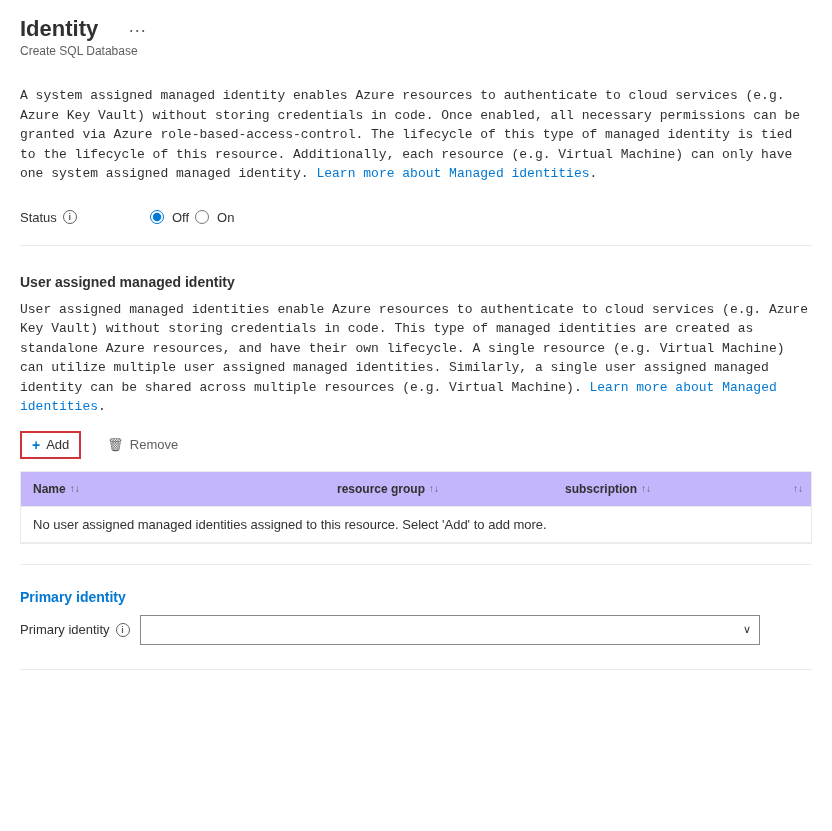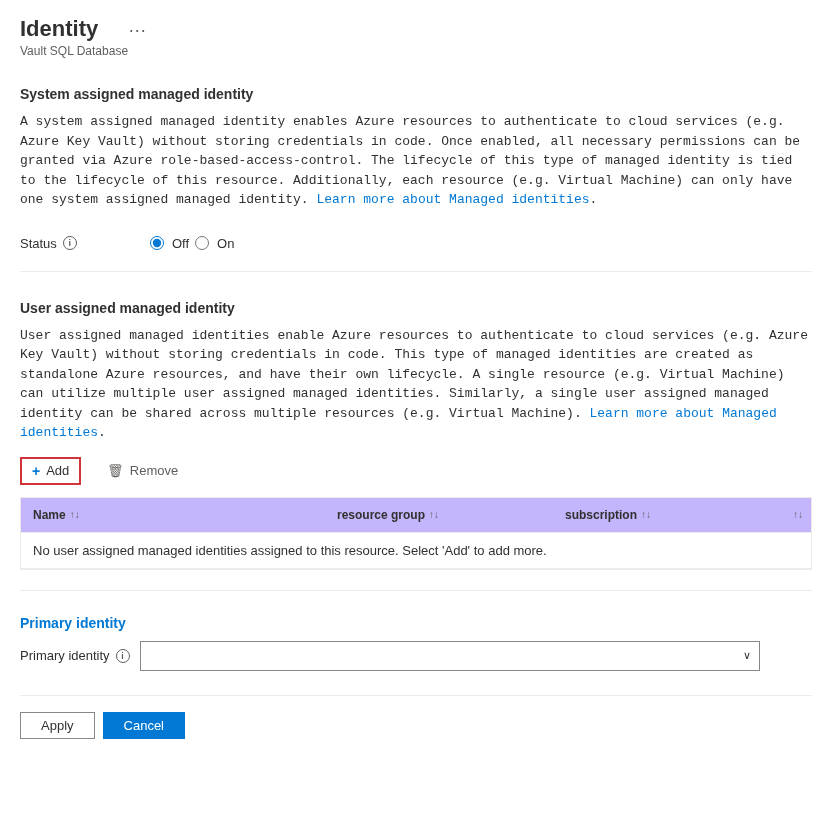--- a/index.html
+++ b/index.html
@@ -259,24 +259,23 @@
   </style>
 </head>
 <body>
 
 <div class="page-container">
 
   <div style="display:flex; align-items:baseline; gap:20px;">
     <h1 class="page-title">Identity</h1>
     <span class="more-icon">···</span>
   </div>
-  <div class="page-subtitle">Vault SQL Database</div>
+  <div class="page-subtitle">Create SQL Database</div>
 
   <div class="section">
-    <div class="section-title">System assigned managed identity</div>
     <div class="section-desc">
       <span>A system assigned managed identity enables Azure resources to authenticate to cloud services (e.g. Azure Key Vault) without storing credentials in code. Once enabled, all necessary permissions can be granted via Azure role-based-access-control. The lifecycle of this type of managed identity is tied to the lifecycle of this resource. Additionally, each resource (e.g. Virtual Machine) can only have one system assigned managed identity.</span>
       <span> </span><a class="link" href="#">Learn more about Managed identities</a>.
     </div>
     <div class="status-row">
       <div class="status-label">
         <span>Status</span>
         <span class="info-icon">i</span>
       </div>
       <div class="radio-group">
@@ -346,17 +345,13 @@
         <span class="info-icon">i</span>
       </div>
       <div class="dropdown">
         <span></span>
         <span class="dropdown-arrow">∨</span>
       </div>
     </div>
   </div>
 
   <hr class="footer-divider">
-  <div class="footer-actions">
-    <button class="apply-button">Apply</button>
-    <button class="cancel-button">Cancel</button>
-  </div>
 </div>
 
 </body></html>

